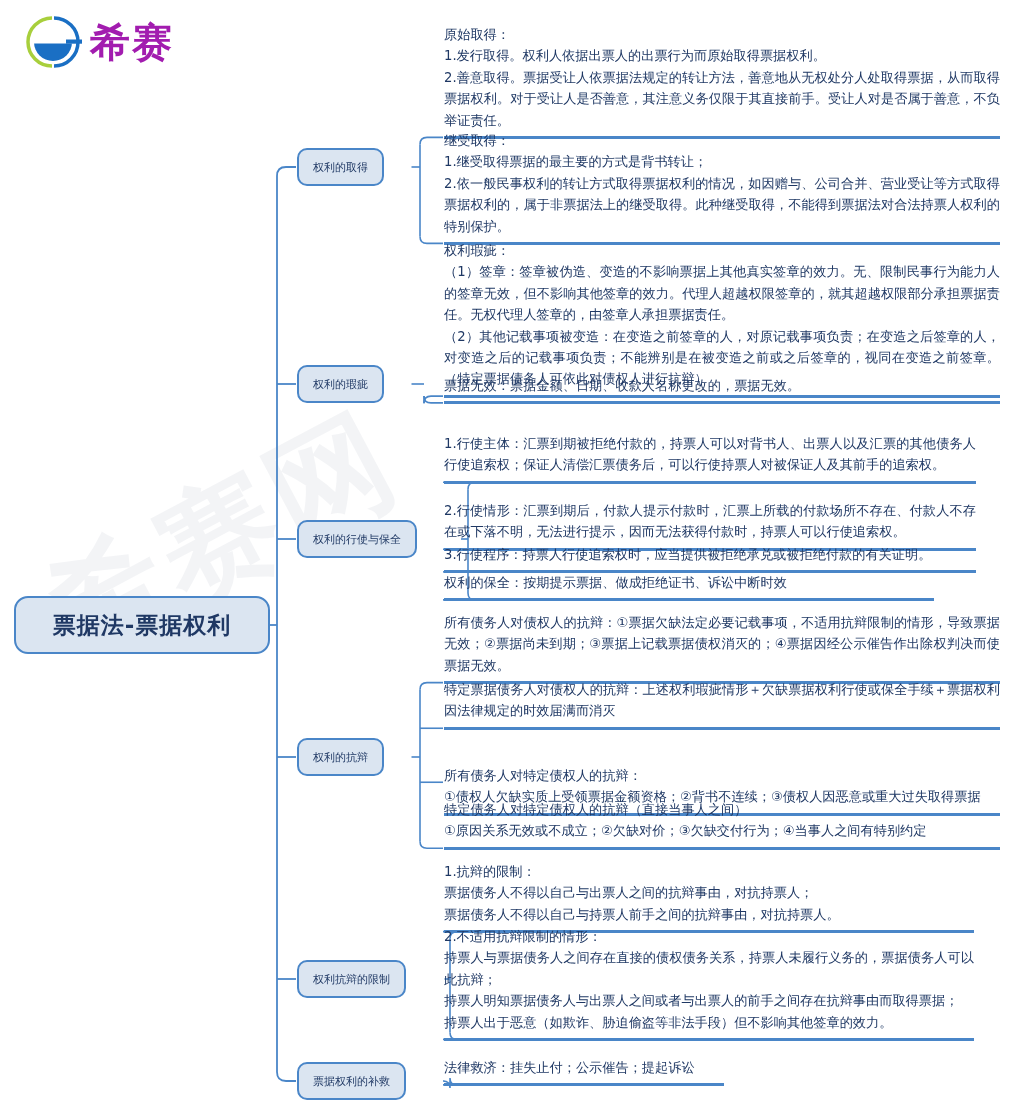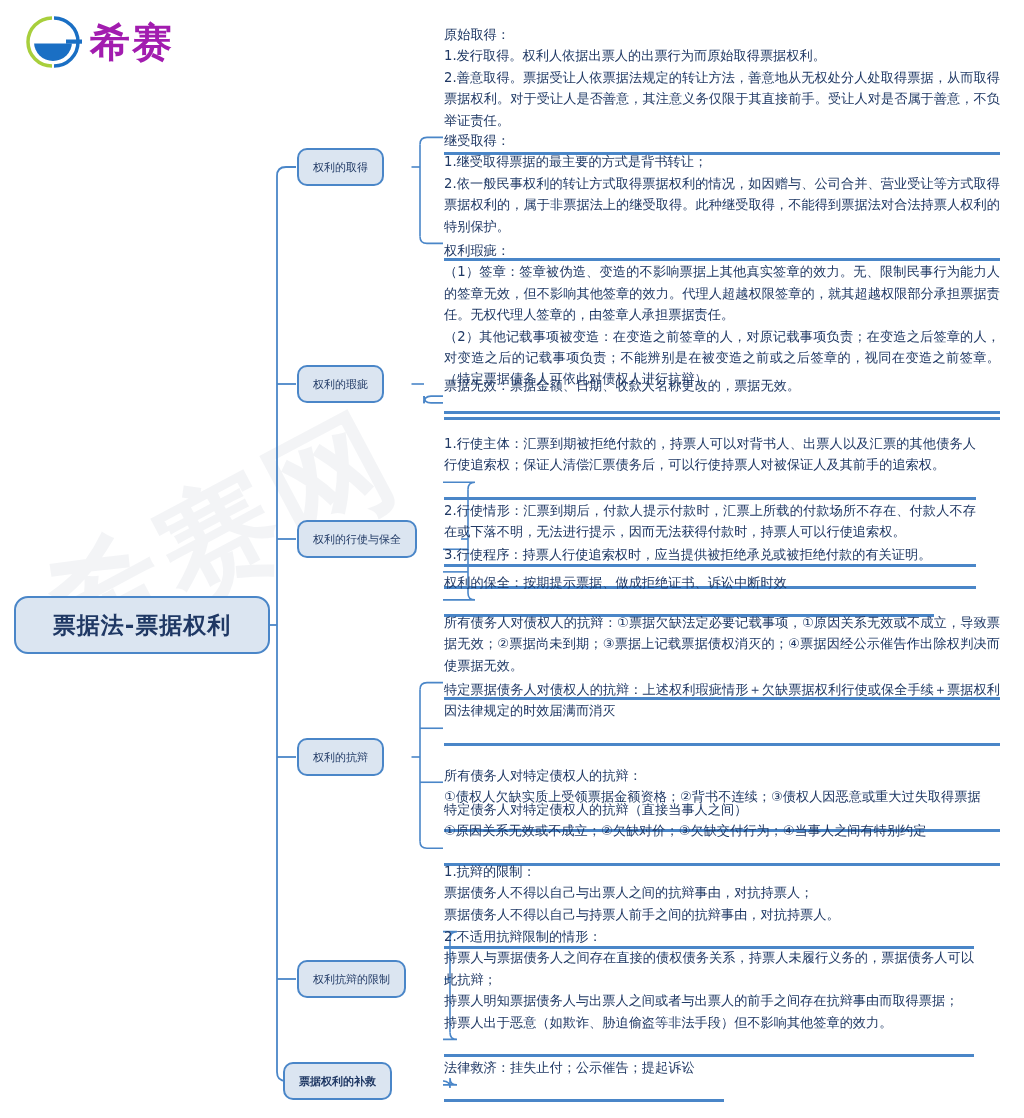--- a/index.html
+++ b/index.html
@@ -85,21 +85,21 @@
     height: 38px;
     font-size: 11px;
     padding: 0 14px;
     white-space: nowrap;
   }
 
   
   .leaf {
     position: absolute;
     z-index: 2;
-    padding-bottom: 21px;
+    padding-bottom: 5px;
     border-bottom: 3px solid #4a86c8;
     color: #1f3864;
     font-size: 13.2px;
     line-height: 1.62;
     text-align: justify;
     font-family: "DejaVu Sans", "Liberation Sans", sans-serif;
   }
   .leaf p { margin: 0; }
 </style>
 </head>
@@ -195,21 +195,21 @@
     <div class="leaf" style="left: 444px; top: 544px; width: 532px;">
       <p>3.行使程序：持票人行使追索权时，应当提供被拒绝承兑或被拒绝付款的有关证明。</p>
     </div>
     <div class="leaf" style="left: 444px; top: 572px; width: 490px;">
       <p>权利的保全：按期提示票据、做成拒绝证书、诉讼中断时效</p>
     </div>
     <div class="node branch-node" style="left: 297px; top: 738px;">
       <span>权利的抗辩</span>
     </div>
     <div class="leaf" style="left: 444px; top: 612px; width: 556px;">
-      <p>所有债务人对债权人的抗辩：①票据欠缺法定必要记载事项，①原因关系无效或不成立，导致票据无效；②票据尚未到期；③票据上记载票据债权消灭的；④票据因经公示催告作出除权判决而使票据无效。</p>
+      <p>所有债务人对债权人的抗辩：①票据欠缺法定必要记载事项，不适用抗辩限制的情形，导致票据无效；②票据尚未到期；③票据上记载票据债权消灭的；④票据因经公示催告作出除权判决而使票据无效。</p>
     </div>
     <div class="leaf" style="left: 444px; top: 679px; width: 556px;">
       <p>特定票据债务人对债权人的抗辩：上述权利瑕疵情形＋欠缺票据权利行使或保全手续＋票据权利因法律规定的时效届满而消灭</p>
     </div>
     <div class="leaf" style="left: 444px; top: 765px; width: 556px;">
       <p>所有债务人对特定债权人的抗辩：</p>
       <p>①债权人欠缺实质上受领票据金额资格；②背书不连续；③债权人因恶意或重大过失取得票据</p>
     </div>
     <div class="leaf" style="left: 444px; top: 799px; width: 556px;">
       <p>特定债务人对特定债权人的抗辩（直接当事人之间）</p>
@@ -222,19 +222,19 @@
       <p>1.抗辩的限制：</p>
       <p>票据债务人不得以自己与出票人之间的抗辩事由，对抗持票人；</p>
       <p>票据债务人不得以自己与持票人前手之间的抗辩事由，对抗持票人。</p>
     </div>
     <div class="leaf" style="left: 444px; top: 926px; width: 530px;">
       <p>2.不适用抗辩限制的情形：</p>
       <p>持票人与票据债务人之间存在直接的债权债务关系，持票人未履行义务的，票据债务人可以此抗辩；</p>
       <p>持票人明知票据债务人与出票人之间或者与出票人的前手之间存在抗辩事由而取得票据；</p>
       <p>持票人出于恶意（如欺诈、胁迫偷盗等非法手段）但不影响其他签章的效力。</p>
     </div>
-    <div class="node branch-node" style="left: 283px; top: 1062px; font-weight: bold;">
+    <div class="node branch-node" style="left: 297px; top: 1062px;">
       <span>票据权利的补救</span>
     </div>
     <div class="leaf" style="left: 444px; top: 1057px; width: 280px;">
       <p>法律救济：挂失止付；公示催告；提起诉讼</p>
     </div>
   </div>
 
 </body></html>

